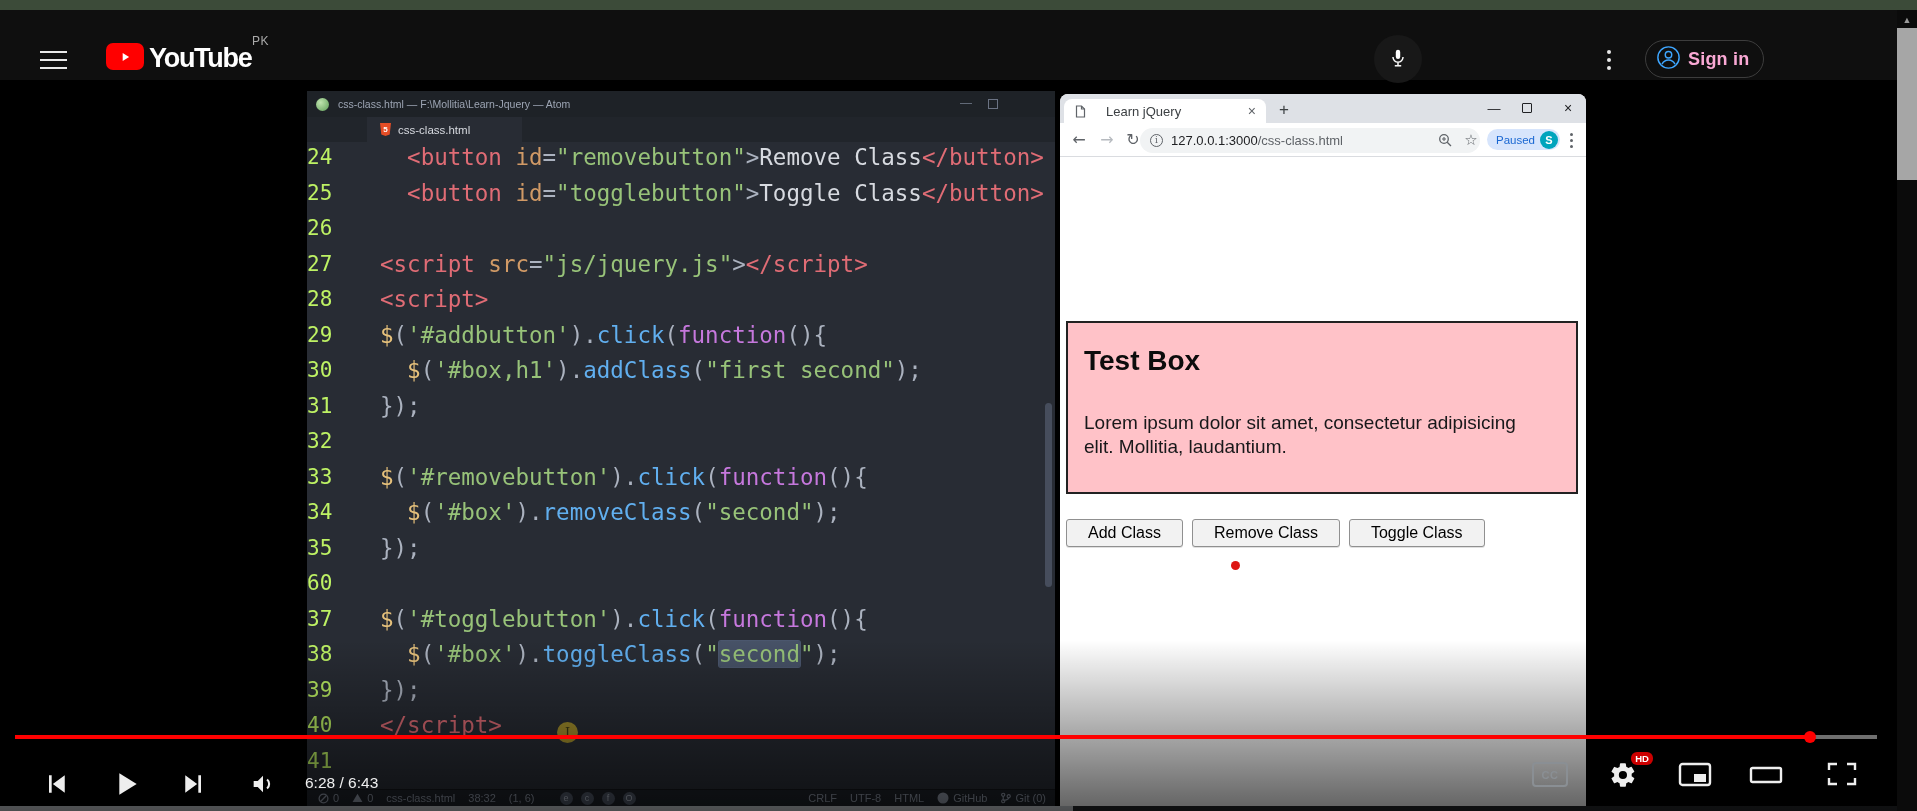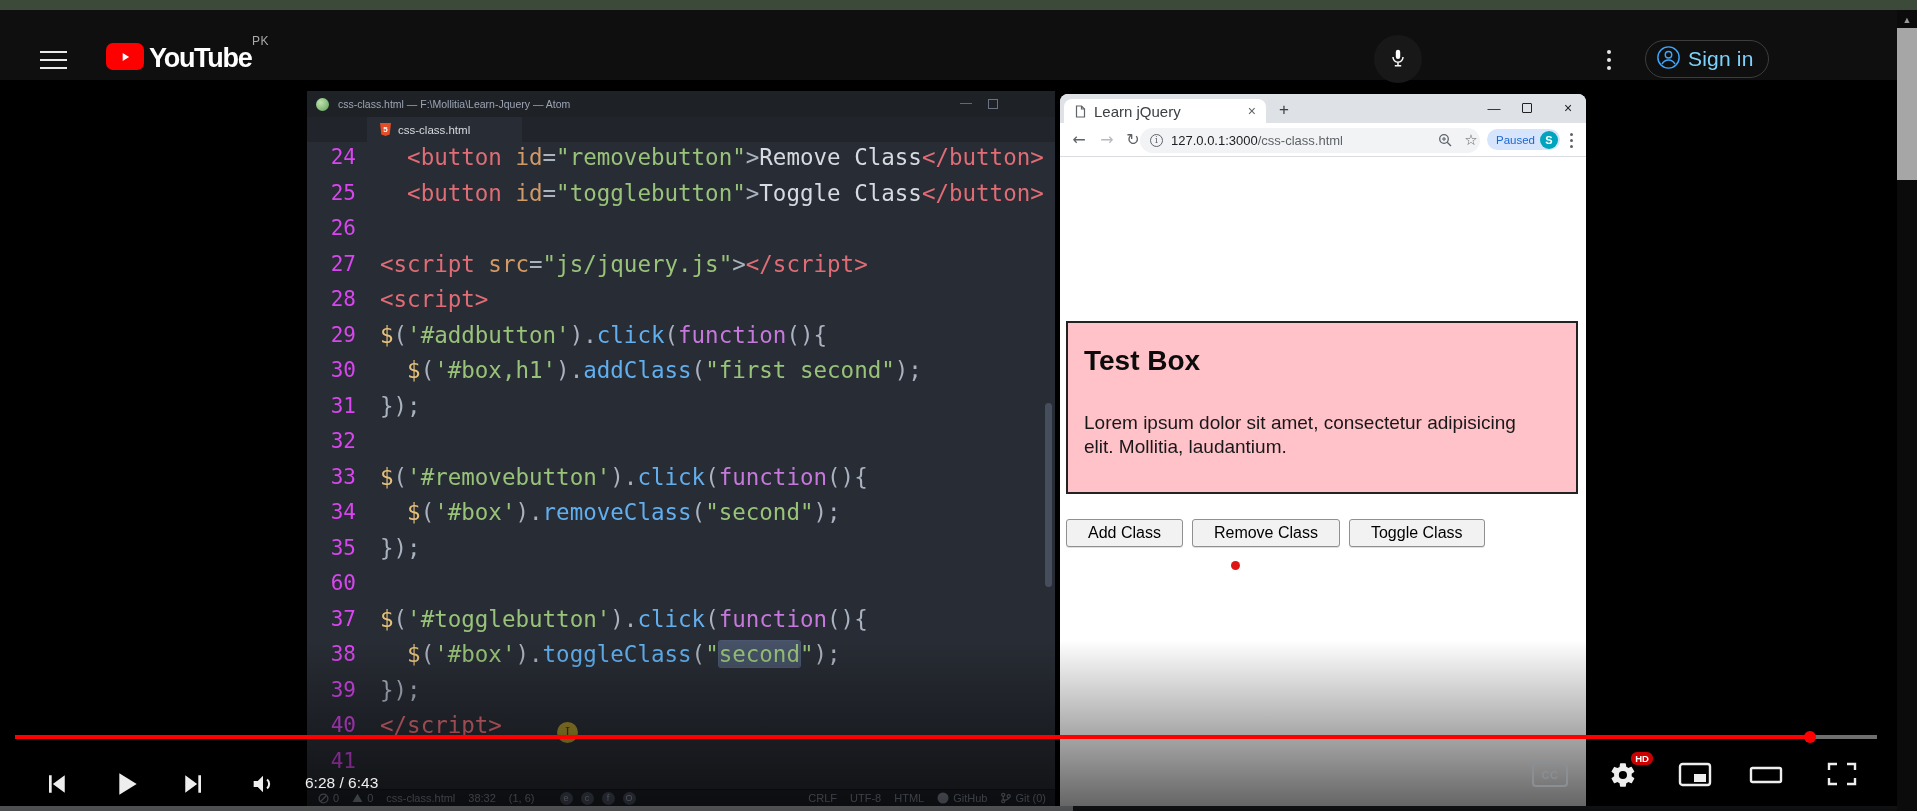--- a/index.html
+++ b/index.html
@@ -24,55 +24,55 @@
   .country{position:absolute;left:146px;top:-9px;color:#aaa;font-size:12px;letter-spacing:.5px}
   .search-wrap{position:absolute;left:471px;top:27px;height:44px;display:flex}
   .search-box{width:801px;height:44px;background:#101010;border:1px solid #2f2f2f;border-right:none;border-radius:22px 0 0 22px;padding-left:26px;display:flex;align-items:center}
   .search-box input{background:transparent;border:none;outline:none;color:#e6e6e6;font-size:16.5px;width:740px;font-family:"Liberation Sans",sans-serif}
   .search-box input::placeholder{color:#8a8a8a}
   .search-btn{width:84px;height:44px;background:#222527;border:1px solid #2f2f2f;border-radius:0 22px 22px 0;display:flex;align-items:center;justify-content:center;cursor:pointer}
   .mic-btn{position:absolute;left:1374px;top:25px;width:48px;height:48px;border-radius:50%;background:#181818;border:none;display:flex;align-items:center;justify-content:center;cursor:pointer}
   .kebab{position:absolute;left:1600px;top:36px;width:18px;height:28px;background:none;border:none;cursor:pointer;display:flex;flex-direction:column;align-items:center;justify-content:center;gap:4px}
   .kebab i{width:4px;height:4px;border-radius:50%;background:#e8e8e8}
   .signin{position:absolute;left:1645px;top:30px;height:38px;padding:0 14px 0 10px;border:1px solid #3d3d3d;border-radius:19px;background:none;display:flex;align-items:center;gap:7px;cursor:pointer}
-  .signin .lbl{color:#7dd3fc;font-size:21px;font-weight:normal;letter-spacing:.2px}
+  .signin .lbl{color:#f9a8d4;font-size:18px;font-weight:bold;letter-spacing:.2px}
 
   
   .atom{position:absolute;left:307px;top:91px;width:748px;height:715px;background:#282c34;z-index:1}
   .atom-title{position:absolute;left:0;top:0;width:748px;height:26px;background:#1e2227;display:flex;align-items:center}
   .atom-logo{width:13px;height:13px;border-radius:50%;background:radial-gradient(circle at 35% 35%,#bfe3ae,#5f9e58);margin-left:9px}
   .atom-title .t{color:#9da5b4;font-size:10.5px;margin-left:9px;white-space:nowrap}
   .awin-min{position:absolute;left:644px;top:0;width:30px;height:26px;color:#6b7383;font-size:12px;text-align:center;line-height:24px;cursor:pointer}
   .awin-max{position:absolute;left:681px;top:8px;width:10px;height:10px;border:1.5px solid #6b7383;cursor:pointer}
   .atom-tabbar{position:absolute;left:0;top:26px;width:748px;height:25px;background:#21252b}
   .atom-tab{position:absolute;left:60px;top:0;width:155px;height:25px;background:#282c34;display:flex;align-items:center;cursor:pointer}
   .html5{width:11px;height:13px;margin-left:13px;background:#e44d26;clip-path:polygon(0 0,100% 0,88% 88%,50% 100%,12% 88%);color:#fff;font-size:8px;font-weight:bold;text-align:center;line-height:13px}
   .atom-tab .t{color:#d7dae0;font-size:11.5px;margin-left:7px}
   .editor{position:absolute;left:0;top:51px;width:748px;height:647px;overflow:hidden}
   .gutter{position:absolute;left:0;top:-2px;width:65px}
-  .line-num{height:35.5px;line-height:35.5px;text-align:right;padding-right:16px;color:#d946ef;font:21px/35.5px "DejaVu Sans Mono",monospace}
+  .line-num{height:35.5px;line-height:35.5px;padding-right:16px;color:#bef264;font:21px/35.5px "DejaVu Sans Mono",monospace}
   .code{position:absolute;left:73px;top:-2px;white-space:pre}
   .code-line{height:35.5px;font:22.5px/35.5px "DejaVu Sans Mono",monospace;white-space:pre}
   .tok-pun{color:#abb2bf}.tok-tag{color:#e06c75}.tok-att{color:#d19a66}.tok-str{color:#98c379}
   .tok-fn{color:#61afef}.tok-kw{color:#c678dd}.tok-dol{color:#e5c07b}.tok-txt{color:#d7dae0}
   .tok-sel{color:#98c379;background:rgba(115,135,175,.42);box-shadow:0 0 0 1px rgba(140,170,220,.35);border-radius:2px}
   .ed-scroll{position:absolute;left:738px;top:261px;width:7px;height:184px;background:rgba(95,105,125,.55);border-radius:4px;cursor:pointer}
   .cursor-ring{position:absolute;left:250px;top:580px;width:21px;height:21px;border-radius:50%;background:rgba(186,162,44,.85);color:#3e3a14;font-family:"DejaVu Serif",serif;font-size:13px;text-align:center;line-height:21px}
   .atom-status{position:absolute;left:0;top:698px;width:748px;height:17px;background:#1d2128;border-top:1px solid #14161a;display:flex;align-items:center;color:#8b93a2;font-size:11px}
   .atom-status .lft{display:flex;align-items:center;gap:13px;margin-left:11px}
   .atom-status .rgt{display:flex;align-items:center;gap:13px;margin-left:auto;margin-right:9px}
   .st-item{display:flex;align-items:center;gap:4px;cursor:pointer}
   .mini-browser-icon{width:13px;height:13px;border-radius:50%;background:#4d5564;color:#aeb6c4;font-size:9px;text-align:center;line-height:13px;margin-left:8px;cursor:pointer}
   .br-icons{display:flex;align-items:center;margin-left:4px}
 
   
   .chrome{position:absolute;left:1060px;top:94px;width:526px;height:712px;background:#fff;border-radius:8px 8px 0 0;z-index:1}
   .c-tabstrip{position:absolute;left:0;top:0;width:526px;height:29px;background:#dee1e6;border-radius:8px 8px 0 0}
   .c-tab{position:absolute;left:4px;top:5px;width:202px;height:24px;background:#fff;border-radius:8px 8px 0 0;display:flex;align-items:center;cursor:pointer}
-  .c-tab .t{color:#3c4043;font-size:15px;margin-left:8px;flex:1}
+  .c-tab .t{color:#3c4043;font-size:13px;margin-left:20px;flex:1}
   .c-tab .x{color:#5f6368;font-size:14px;margin-right:10px;cursor:pointer}
   .c-plus{position:absolute;left:212px;top:4px;width:24px;height:24px;border:none;background:none;color:#3c4043;font-size:17px;line-height:24px;cursor:pointer}
   .cwin{position:absolute;top:0;height:28px;border:none;background:none;color:#202124;cursor:pointer}
   .cwin.min{left:420px;width:28px;font-size:13px}
   .cwin-max{position:absolute;left:462px;top:9px;width:10px;height:10px;border:1.4px solid #202124;border-radius:1px;cursor:pointer}
   .cwin.cls{left:494px;width:28px;font-size:14px}
   .c-toolbar{position:absolute;left:0;top:29px;width:526px;height:34px;background:#fff;border-bottom:1px solid #dadce0}
   .nav-ic{position:absolute;top:6px;width:22px;height:22px;border:none;background:none;font-size:16px;color:#5f6368;cursor:pointer;line-height:22px;text-align:center;font-family:"DejaVu Sans",sans-serif}
   .omnibox{position:absolute;left:80px;top:5px;width:340px;height:25px;background:#f1f3f4;border-radius:13px;display:flex;align-items:center;cursor:text}
   .info-ic{width:13px;height:13px;border:1.3px solid #5f6368;border-radius:50%;color:#5f6368;font-size:9px;line-height:11px;text-align:center;margin-left:10px;font-family:"DejaVu Serif",serif}

